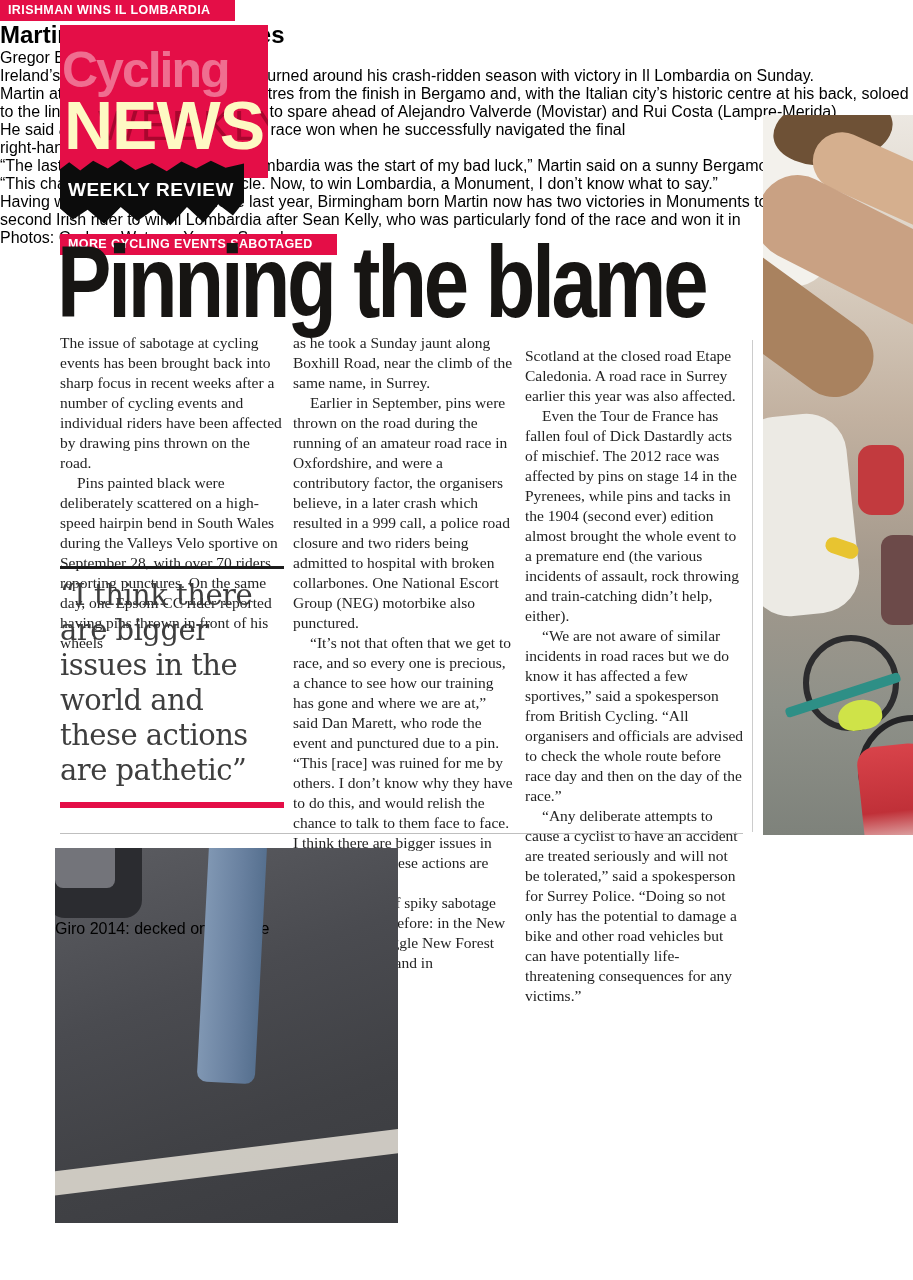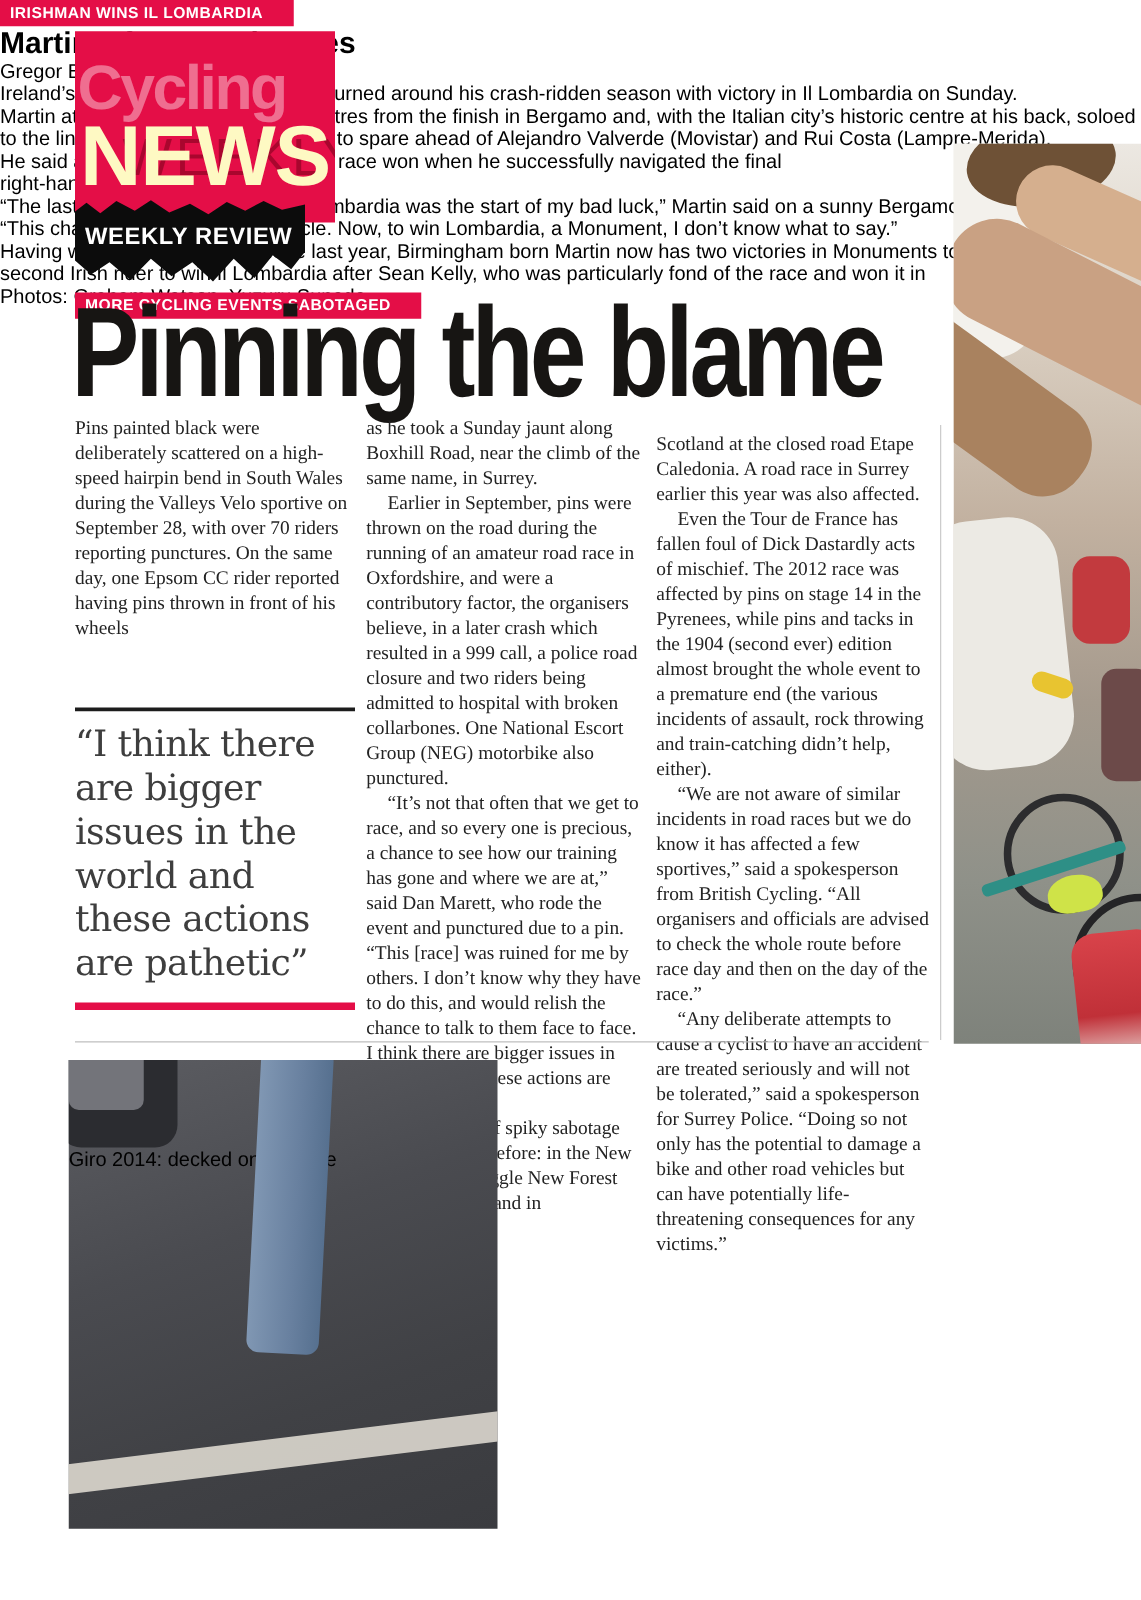--- a/index.html
+++ b/index.html
@@ -202,20 +202,21 @@
     </div>
     <div class="mast-black">
       <div class="mast-strip-label">WEEKLY REVIEW</div>
     </div>
   </div>
 
   <div id="kicker-lead" class="kicker">MORE CYCLING EVENTS SABOTAGED</div>
   <h1 id="lead-headline">Pinning the blame</h1>
 
   <div id="lead-col1" class="body-serif">
+    <p>The issue of sabotage at cycling events has been brought back into sharp focus in recent weeks after a number of cycling events and individual riders have been affected by drawing pins thrown on the road.</p>
     <p>Pins painted black were deliberately scattered on a high-speed hairpin bend in South Wales during the Valleys Velo sportive on September 28, with over 70 riders reporting punctures. On the same day, one Epsom CC rider reported having pins thrown in front of his wheels</p>
   </div>
 
   <div id="pullquote">
     <div class="quote-text">“I think there are bigger issues in the world and these actions are pathetic”</div>
     <div class="quote-redbar"></div>
   </div>
 
   <div id="lead-col2" class="body-serif">
     <p>as he took a Sunday jaunt along Boxhill Road, near the climb of the same name, in Surrey.</p>

